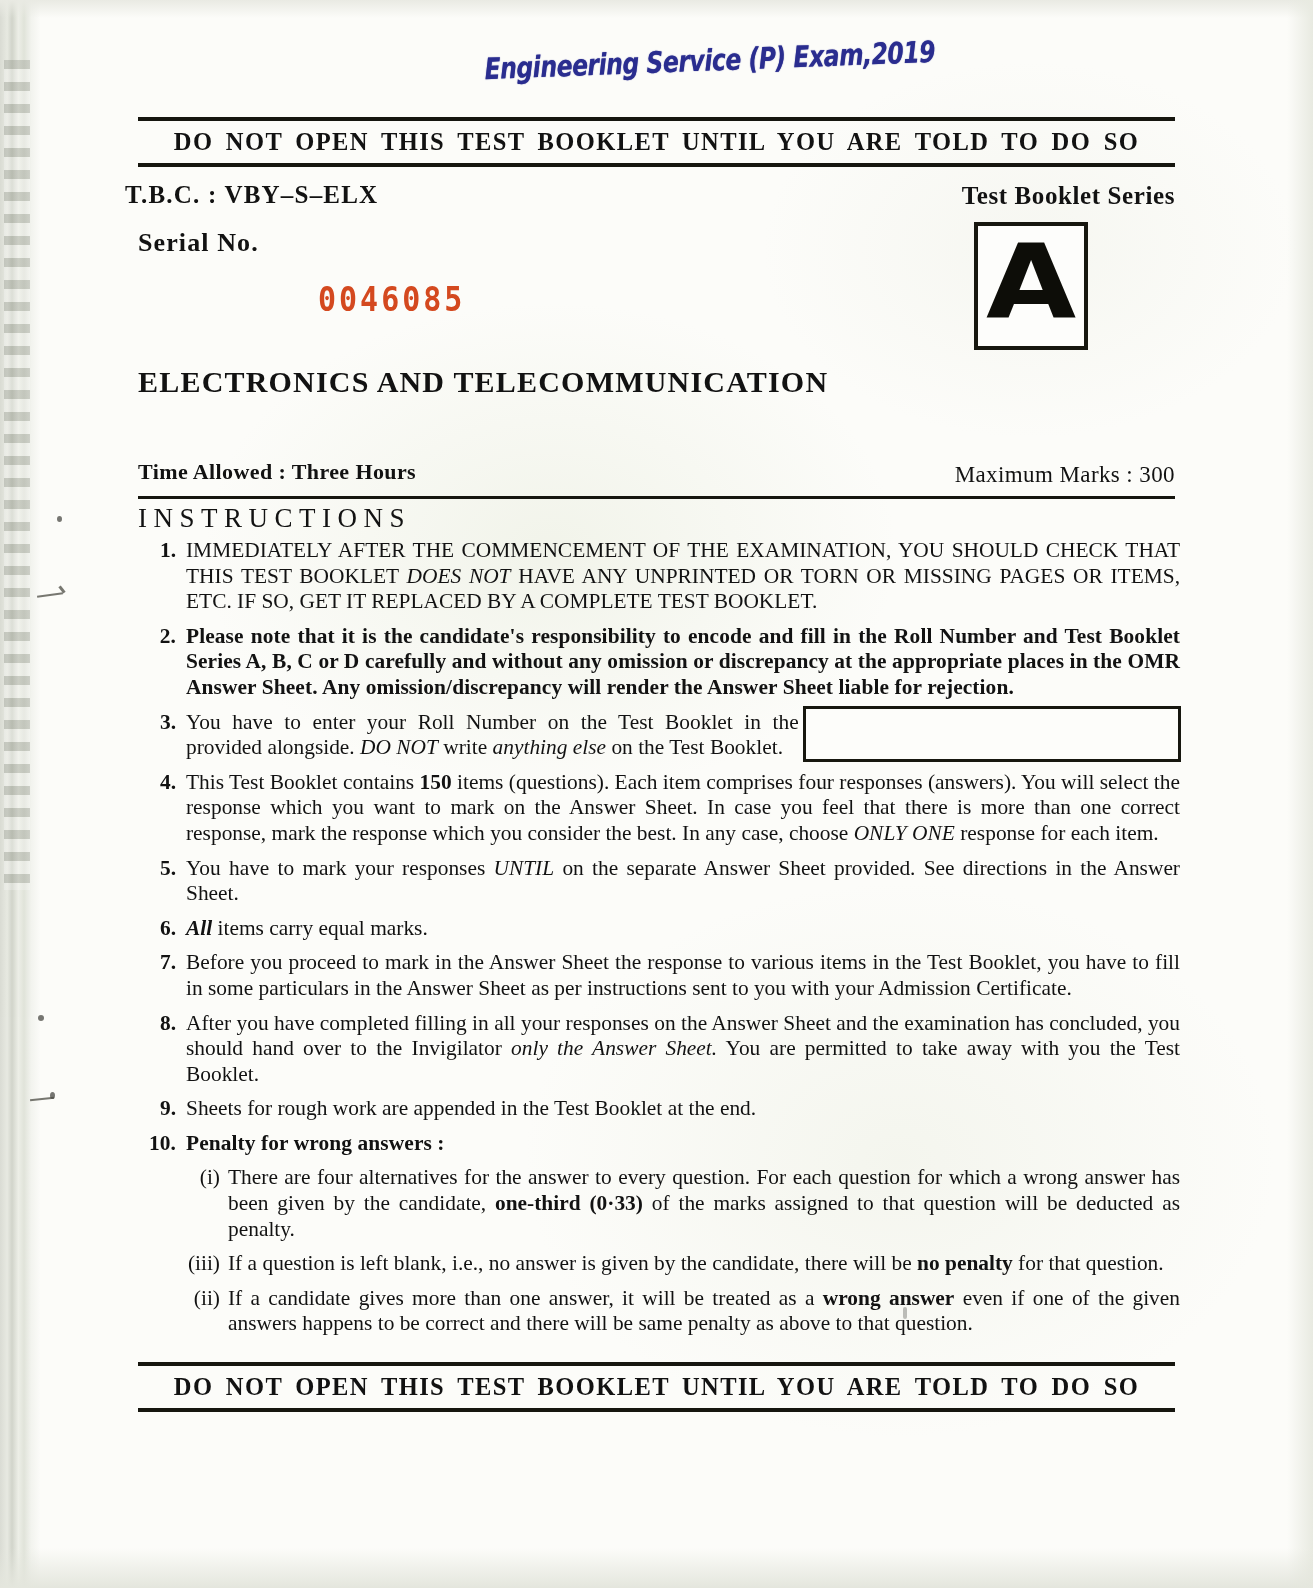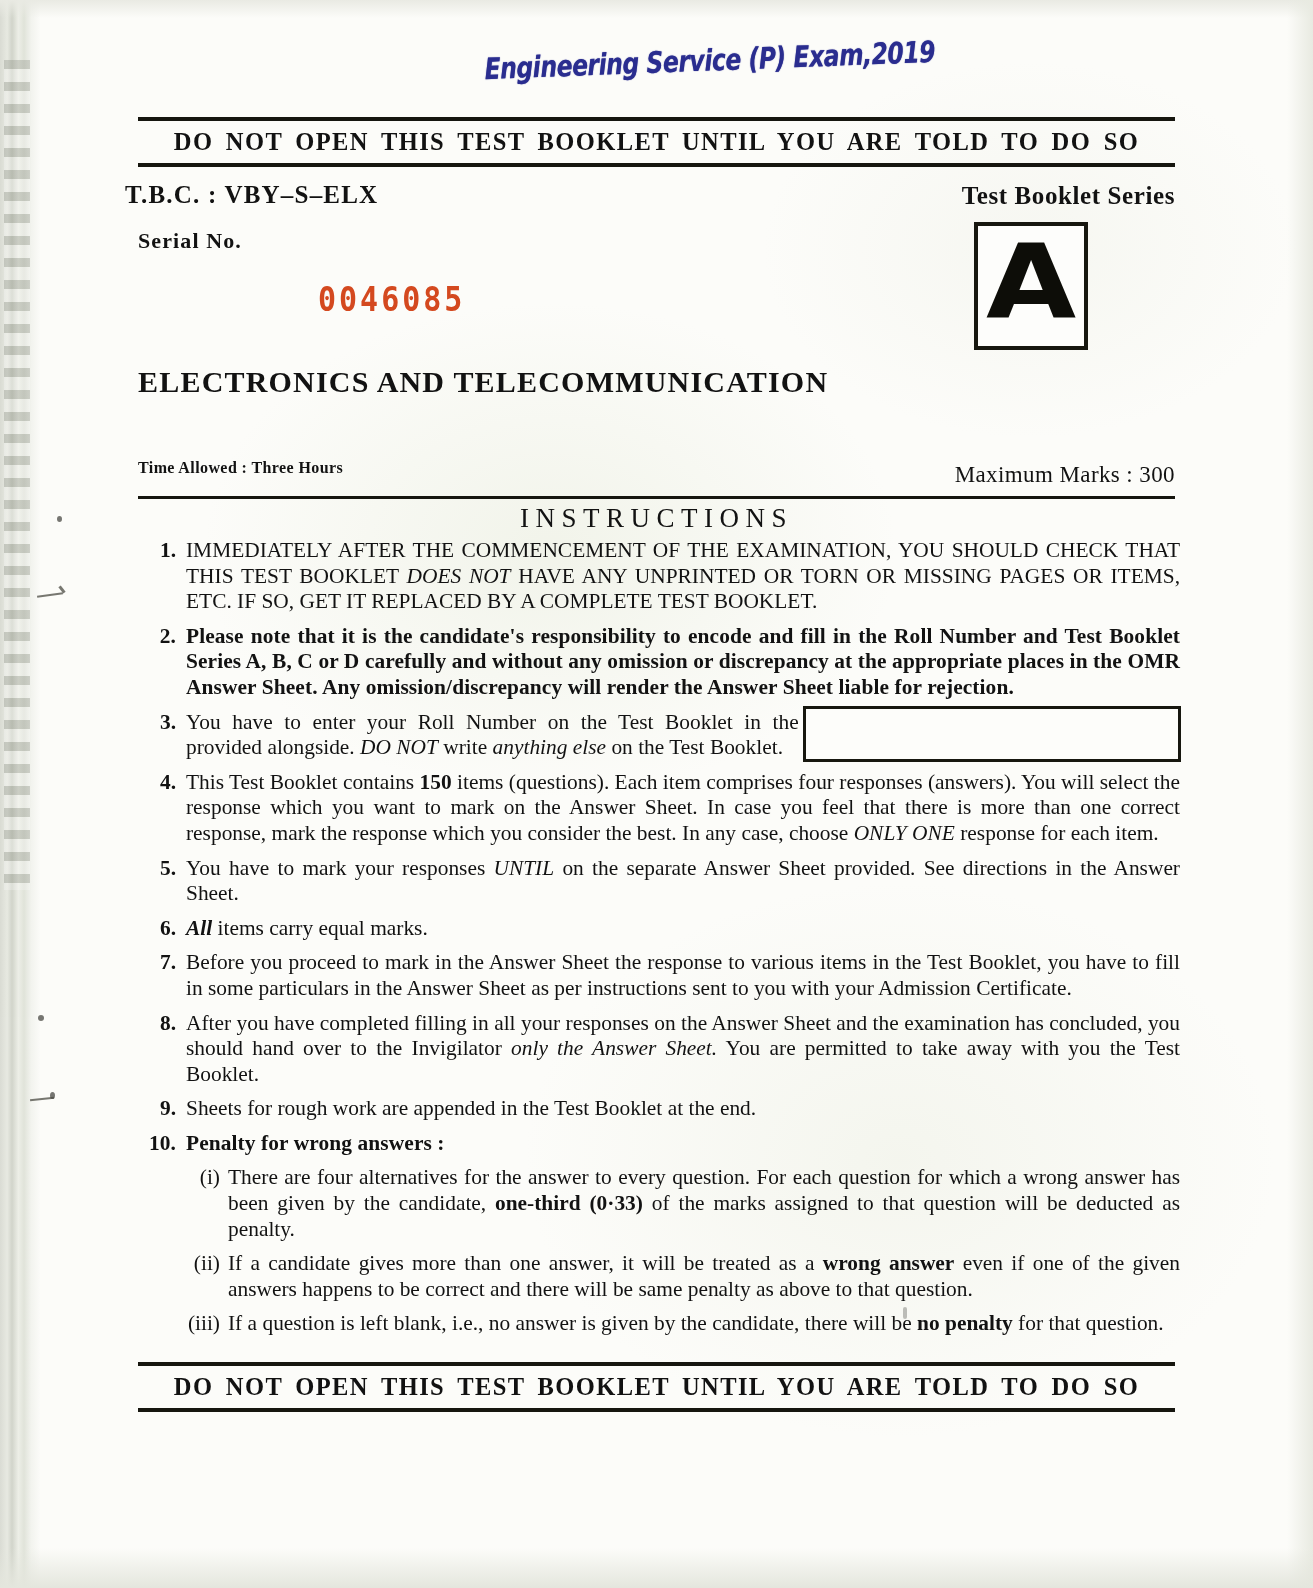--- a/index.html
+++ b/index.html
@@ -125,21 +125,21 @@
     position: absolute;
     left: 125px;
     font-weight: bold;
     font-size: 25px;
     letter-spacing: 1.2px;
   }
   .serial-label {
     position: absolute;
     left: 138px;
     font-weight: bold;
-    font-size: 22px;
+    font-size: 26px;
     letter-spacing: 1.1px;
   }
   .serial-number {
     position: absolute;
     left: 318px;
     top: 282px;
     font-family: "DejaVu Sans Mono", monospace;
     font-size: 30px;
     letter-spacing: 3px;
     color: #d4491f;
@@ -192,38 +192,37 @@
     font-size: 30px;
     letter-spacing: 1.2px;
     line-height: 43px;
   }
 
   .time-allowed {
     position: absolute;
     left: 138px;
     top: 459px;
     font-weight: bold;
-    font-size: 16px;
+    font-size: 22px;
     letter-spacing: .4px;
   }
   .max-marks {
     position: absolute;
     right: 138px;
     top: 462px;
     font-weight: normal;
     font-size: 23px;
     letter-spacing: .4px;
   }
 
   .instructions-heading {
     position: absolute;
     left: 138px;
     top: 503px;
     width: 1037px;
-    text-align: center;
     font-size: 27px;
     letter-spacing: 6.5px;
   }
 
   .instructions {
     position: absolute;
     left: 140px;
     top: 538px;
     width: 1040px;
     font-size: 21.4px;
@@ -388,29 +387,29 @@
 
 
       <div class="sub-list">
 
         <div class="sub-item">
           <span class="sub-num">(i)</span>
           <span><span>There are four alternatives for the answer to every question. For each question for which a wrong answer has been given by the candidate, </span><b>one-third (0·33)</b><span> of the marks assigned to that question will be deducted as penalty.</span></span>
         </div>
 
         <div class="sub-item">
+          <span class="sub-num">(iii)</span>
+          <span><span>If a question is left blank, i.e., no answer is given by the candidate, there will be </span><b>no penalty</b><span> for that question.</span></span>
+        </div>
+
+        <div class="sub-item">
           <span class="sub-num">(ii)</span>
           <span><span>If a candidate gives more than one answer, it will be treated as a </span><b>wrong answer</b><span> even if one of the given answers happens to be correct and there will be same penalty as above to that question.</span></span>
         </div>
 
-        <div class="sub-item">
-          <span class="sub-num">(iii)</span>
-          <span><span>If a question is left blank, i.e., no answer is given by the candidate, there will be </span><b>no penalty</b><span> for that question.</span></span>
-        </div>
-
       </div>
     </div>
 
     <div class="roll-box"></div>
 
     <div class="rule rule-thick" style="top:1362px;"></div>
     <div class="banner" style="top:1373px;">DO NOT OPEN THIS TEST BOOKLET UNTIL YOU ARE TOLD TO DO SO</div>
     <div class="rule rule-thick" style="top:1408px;"></div>
 
   </div>

